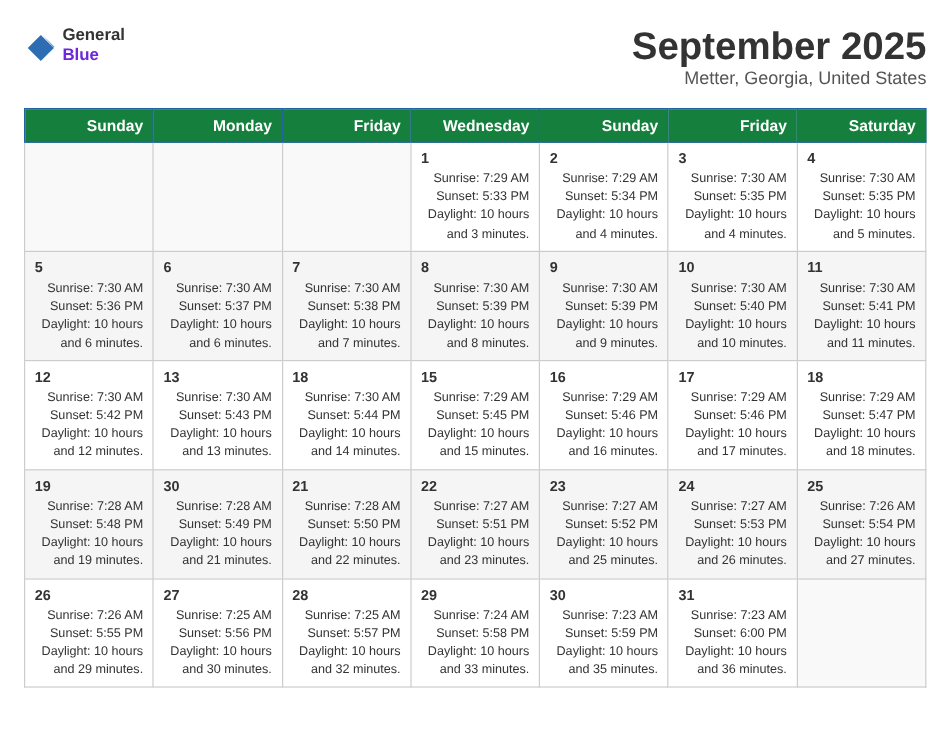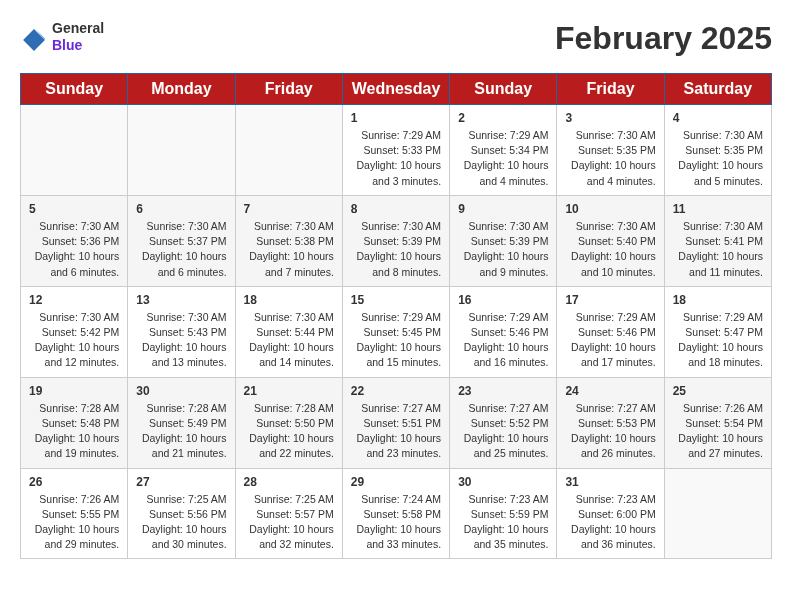--- a/index.html
+++ b/index.html
@@ -46,26 +46,26 @@
       font-size: 15px;
       font-weight: normal;
       color: #555;
     }
     .calendar {
       width: 100%;
       border-collapse: collapse;
       border: 1px solid #ccc;
     }
     .calendar th {
-      background-color: #b91c1c;
+      background-color: #15803d;
       color: #fff;
-      font-size: 16px;
+      font-size: 13px;
       font-weight: bold;
       padding: 6px 8px;
-      text-align: center;
+      text-align: right;
       border: 1px solid #2562a0;
     }
     .calendar td {
       vertical-align: top;
       padding: 6px 8px;
       border: 1px solid #ccc;
       font-size: 11px;
       color: #333;
       background: #fff;
       width: calc(100% / 7);
@@ -102,21 +102,22 @@
     <svg class="logo-icon" viewBox="0 0 36 36">
       <polygon points="18,4 32,18 18,32 4,18" fill="#2e6db4"></polygon>
       <polygon points="20,4 32,16 32,18 20,4" fill="#5b9bd5"></polygon>
     </svg>
     <div class="logo-text">
       <span>General</span>
       <span>Blue</span>
     </div>
   </div>
   <div class="title-block">
-    <h1>February 2025</h1>
+    <h1>September 2025</h1>
+    <h2>Metter, Georgia, United States</h2>
   </div>
 </div>
 
 <table class="calendar">
   <thead>
     <tr>
     <th>Sunday</th>
         <th>Monday</th>
         <th>Friday</th>
         <th>Wednesday</th>

